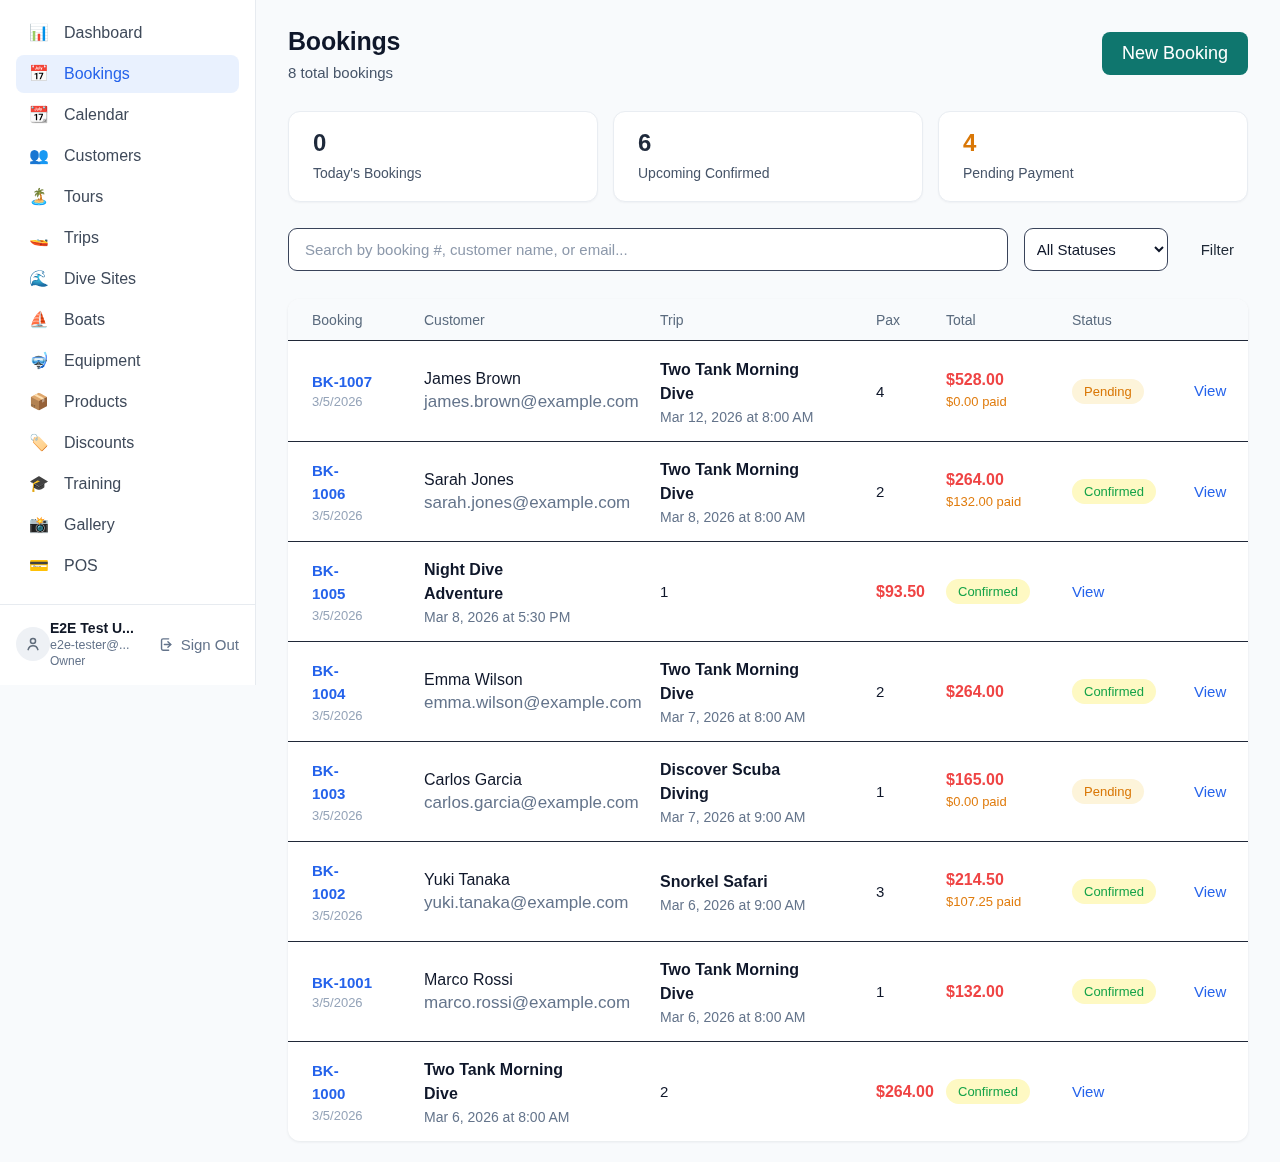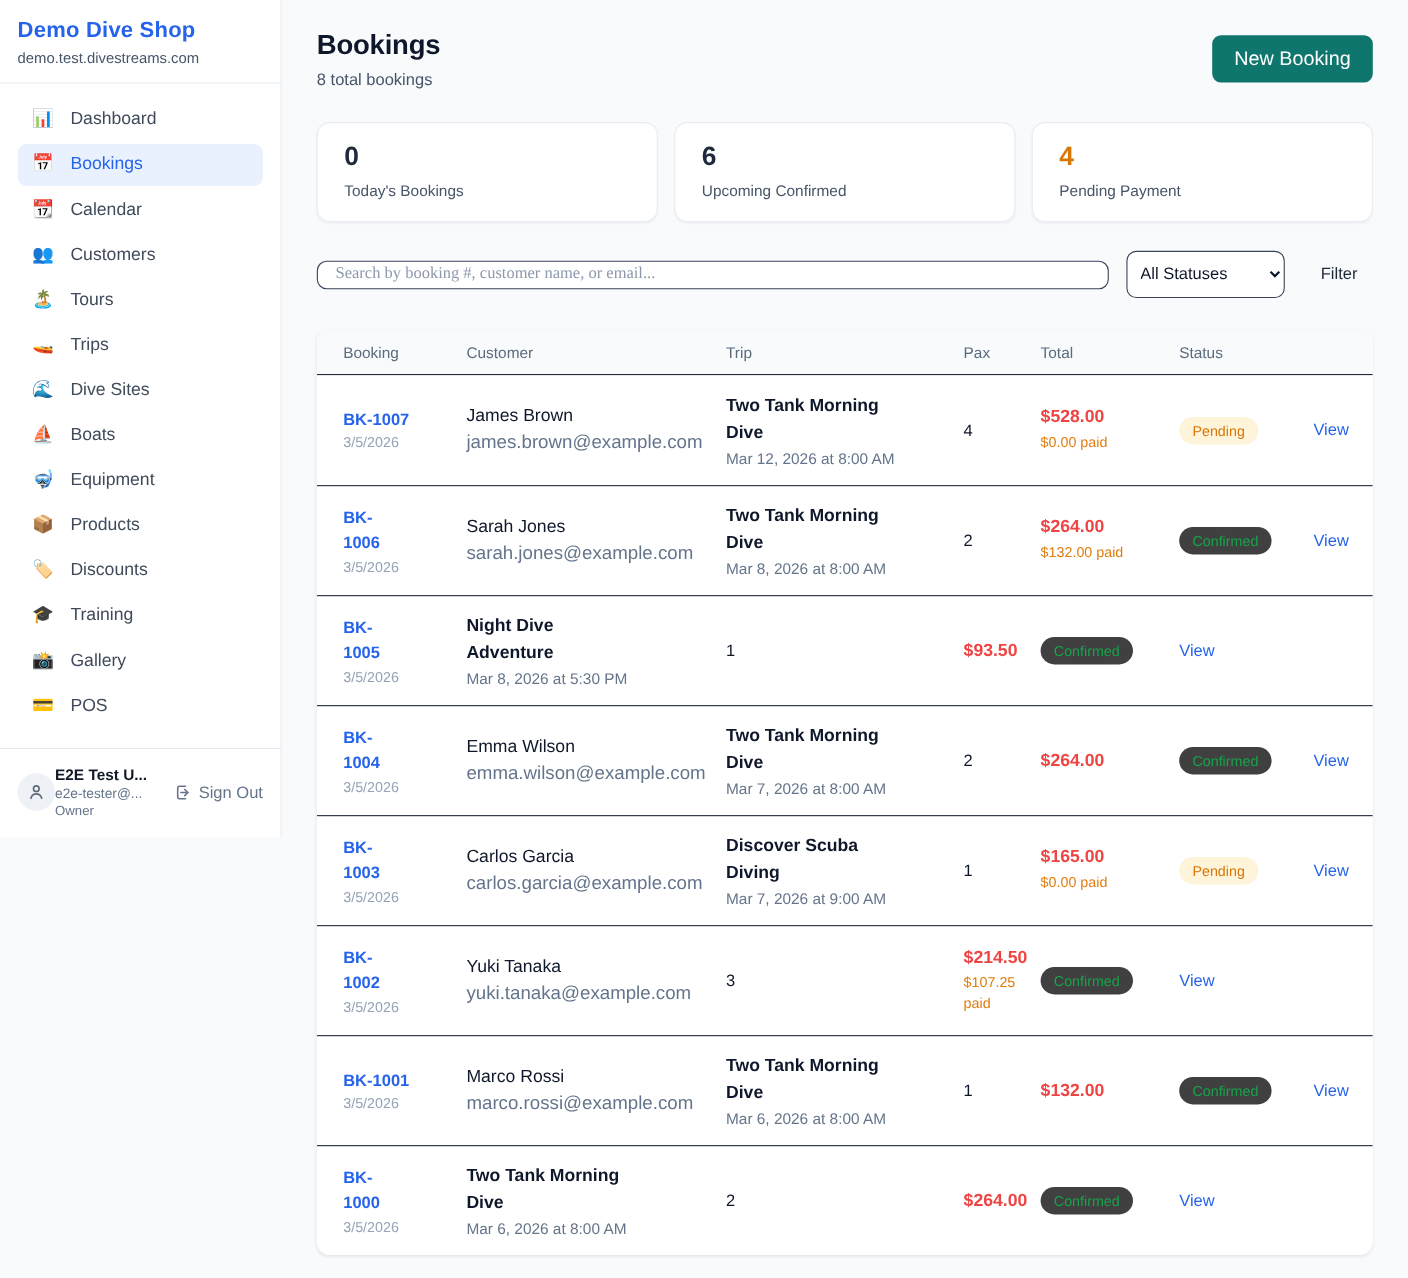--- a/index.html
+++ b/index.html
@@ -61,23 +61,23 @@
   .stats { display: flex; gap: 15px; margin-top: 30px; }
   .stat-card {
     flex: 1; background: #fff; border: 1px solid #e9edf2; border-radius: 12px;
     padding: 17px 24px 20px; box-shadow: 0 1px 2px rgba(16,24,40,.04);
   }
   .stat-value { font-size: 24px; font-weight: 700; }
   .stat-label { font-size: 14px; color: #475569; margin-top: 8px; }
 
   .filters { display: flex; align-items: center; margin-top: 26px; }
   .search-input {
-    flex: 1; height: 26px; background: #fff;
+    flex: 1; height: 43px; background: #fff;
     border: 1px solid #39435a; border-radius: 9px;
-    padding: 0 16px; font-family: Liberation Serif, serif; font-size: 15px; color: #0f172a;
+    padding: 0 16px; font-family: Liberation Sans, sans-serif; font-size: 15px; color: #0f172a;
   }
   .search-input::placeholder { color: #8d99ab; }
   .status-select {
     margin-left: 16px; height: 43px; width: 144px;
     border: 1px solid #39435a; border-radius: 9px; background: #fff;
     font-family: inherit; font-size: 15px; color: #0f172a; padding: 0 8px; cursor: pointer;
   }
   .filter-link { margin-left: 33px; margin-right: 14px; font-size: 15px; color: #1f2937; cursor: pointer; }
 
   
@@ -104,33 +104,29 @@
   .c-email { font-size: 17px; color: #64748b; margin-top: 4px; }
   .t-name { font-size: 16px; font-weight: 600; color: #0f172a; max-width: 152px; line-height: 1.5; }
   .t-time { font-size: 14px; color: #64748b; margin-top: 3px; }
   .pax { font-size: 15px; color: #0f172a; }
   .total { font-size: 16px; font-weight: 700; color: #ef4444; }
   .paid { font-size: 13px; color: #e07c0e; margin-top: 4px; max-width: 80px; line-height: 1.4; }
   .badge {
     display: inline-block; padding: 5px 12px; border-radius: 999px; font-size: 13px; font-weight: 500;
   }
   .badge.pending { background: #fdf4da; color: #d97706; }
-  .badge.confirmed { background: #404040; color: #16a34a; }
+  .badge.confirmed { background: #fef9c3; color: #16a34a; }
   .view-link { font-size: 15px; font-weight: 500; color: #2563eb; cursor: pointer; text-decoration: none; }
 </style>
 </head>
 <body>
 
 <div class="app">
 
   <aside class="sidebar">
-    <div class="brand">
-      <div class="brand-name">Demo Dive Shop</div>
-      <div class="brand-domain">demo.test.divestreams.com</div>
-    </div>
     <nav class="nav" id="nav-list">
         <div class="nav-item">
     <span class="nav-ico">📊</span>
     <span>Dashboard</span>
   </div>
         <div class="nav-item active">
     <span class="nav-ico">📅</span>
     <span>Bookings</span>
   </div>
         <div class="nav-item">
@@ -372,20 +368,24 @@
   </div>
           <div class="tgrid trow">
     <div>
       <a class="bk-id two-lines">BK-1002</a>
       <div class="bk-date">3/5/2026</div>
     </div>
     <div>
       <div class="c-name">Yuki Tanaka</div>
       <div class="c-email">yuki.tanaka@example.com</div>
     </div>
+    <div>
+      <div class="t-name">Snorkel Safari</div>
+      <div class="t-time">Mar 6, 2026 at 9:00 AM</div>
+    </div>
     <div class="pax">3</div>
     <div>
       <div class="total">$214.50</div>
       <div class="paid">$107.25 paid</div>
     </div>
     <div>
       <span class="badge confirmed">Confirmed</span>
     </div>
     <div>
       <a class="view-link">View</a>

